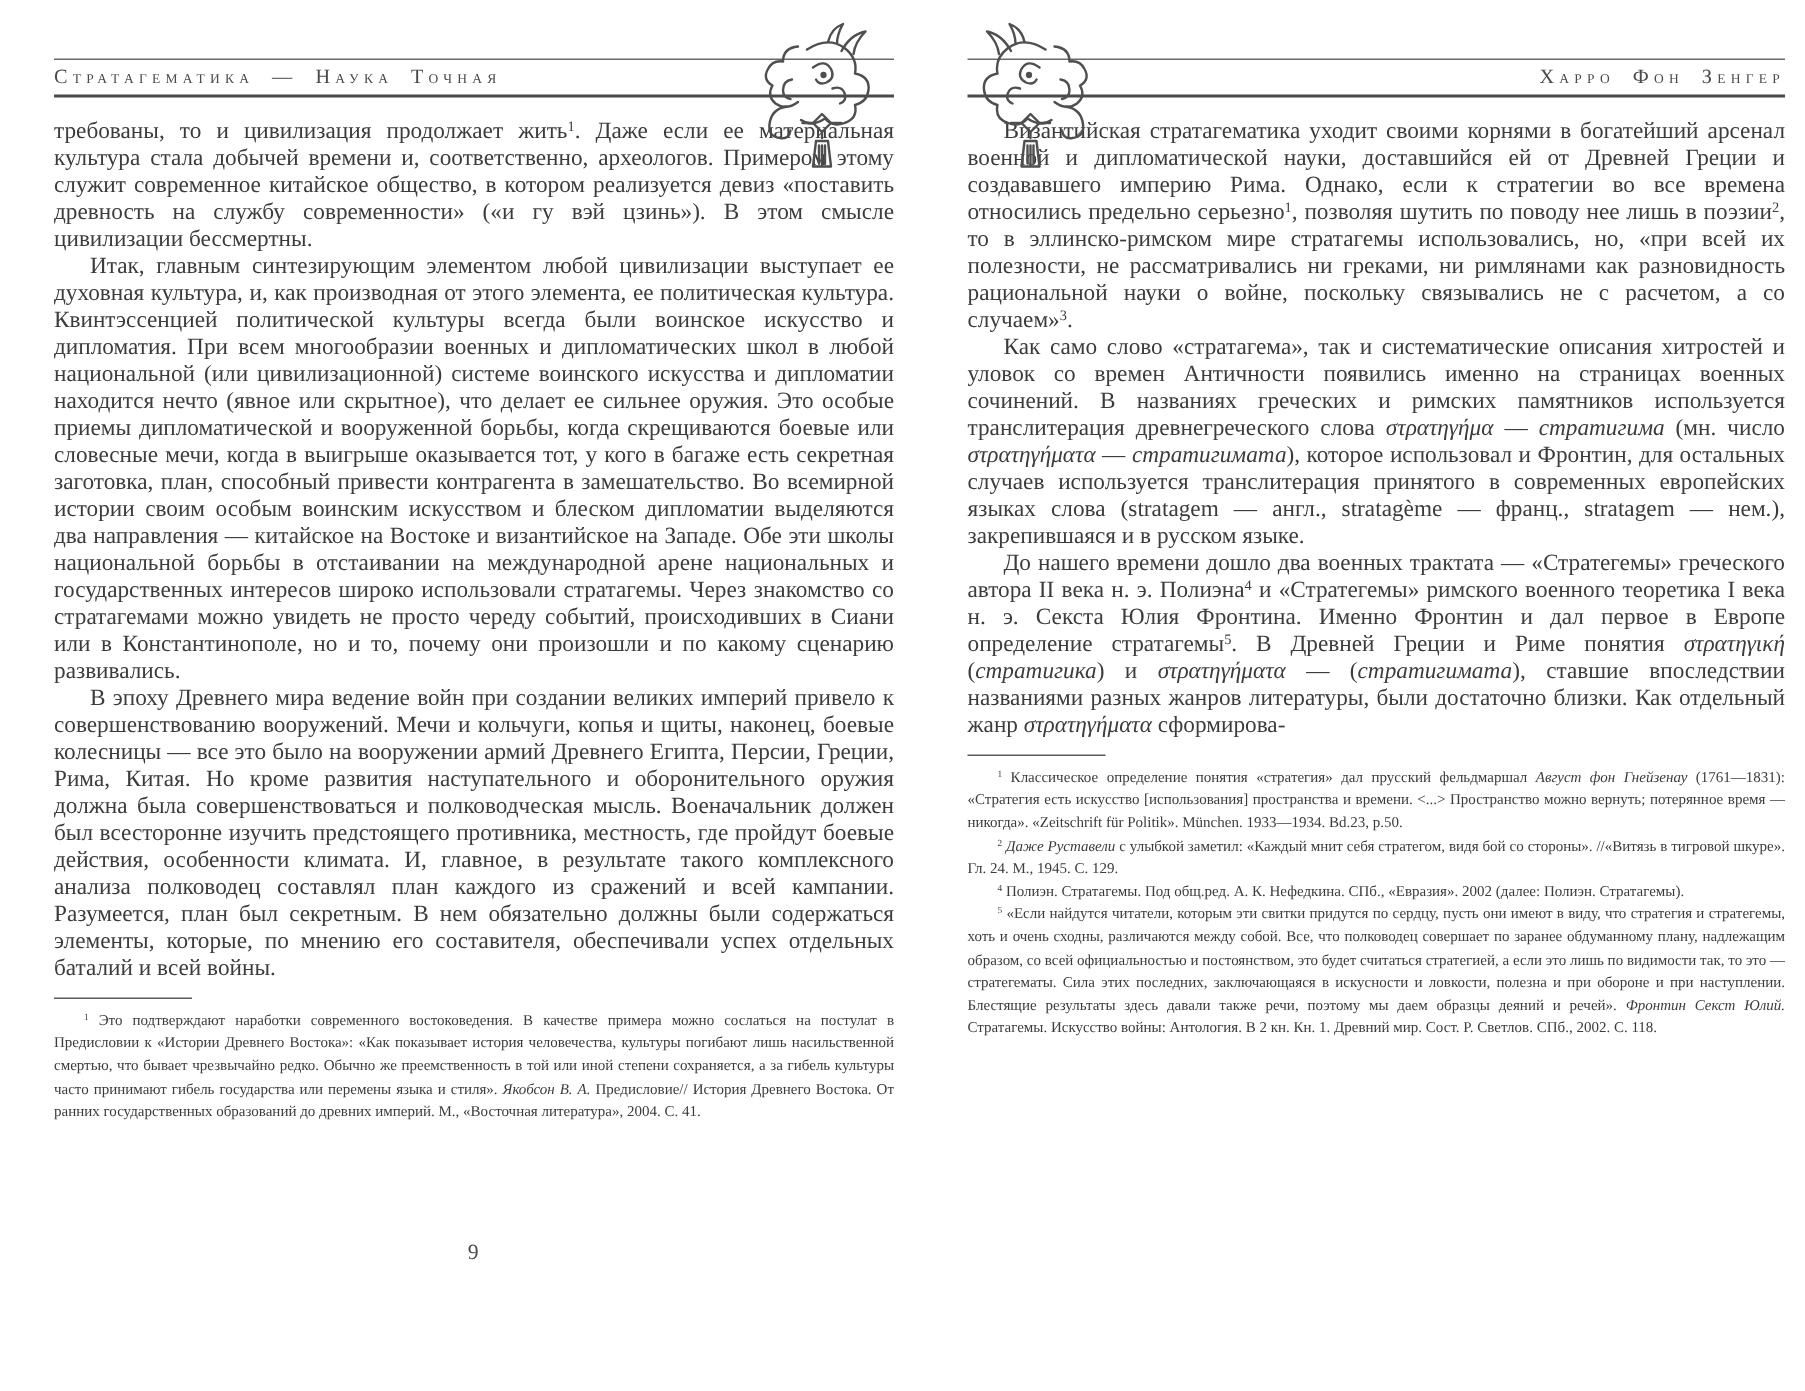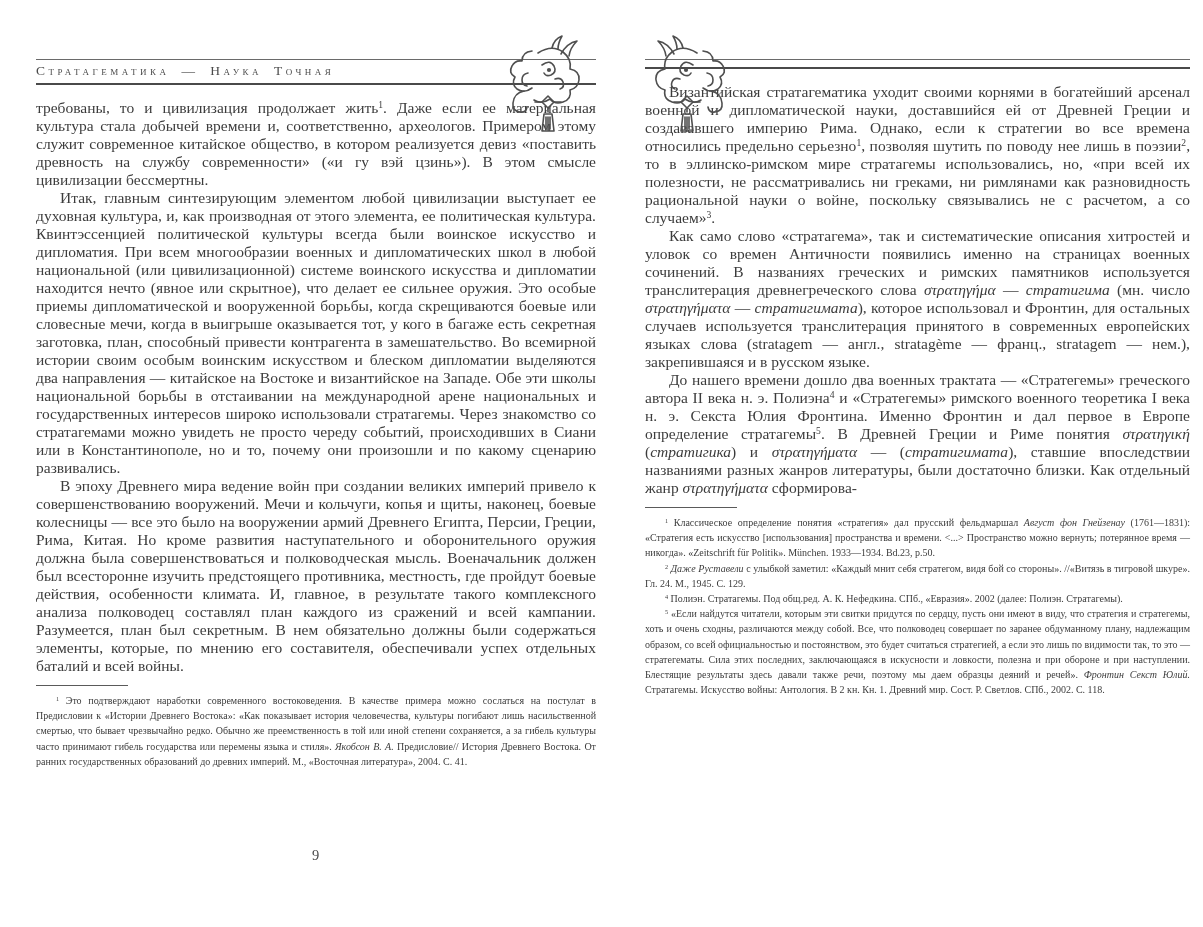--- a/index.html
+++ b/index.html
@@ -5,21 +5,21 @@
   html, body { margin: 0; padding: 0; }
   body {
     width: 1203px; height: 927px;
     background: #ffffff;
     font-family: "Liberation Serif", "DejaVu Serif", serif;
     color: #3c3c3c;
     overflow: hidden;
   }
   .spread { position: relative; width: 1203px; height: 927px; background: #ffffff; }
 
-  .page { position: absolute; top: 59px; height: 805px; }
+  .page { position: absolute; top: 39px; height: 805px; }
   .page-left  { left: 36px;  width: 560px; }
   .page-right { left: 645px; width: 545px; }
 
   .running-head {
     position: relative;
     border-top: 1px solid #6a6a6a;
     border-bottom: 2px solid #4a4a4a;
     padding: 3px 0 4px 0;
   }
   .head-text {
@@ -107,20 +107,21 @@
 
     <div class="footnotes">
       <p class="fn"><span class="sup">1</span><span> Это подтверждают наработки современного востоковедения. В качестве примера можно сослаться на постулат в Предисловии к «Истории Древнего Востока»: «Как показывает история человечества, культуры погибают лишь насильственной смертью, что бывает чрезвычайно редко. Обычно же преемственность в той или иной степени сохраняется, а за гибель культуры часто принимают гибель государства или перемены языка и стиля». </span><span style="font-style: italic;">Якобсон В. А.</span><span> Предисловие// История Древнего Востока. От ранних государственных образований до древних империй. М., «Восточная литература», 2004. С. 41.</span></p>
     </div>
 
     <div class="pagenum">9</div>
   </div>
 
   <div class="page page-right">
     <div class="running-head">
+      <div class="head-text">Харро Фон Зенгер</div>
       <span class="ornament">
         <svg viewBox="0 0 84 104" xmlns="http://www.w3.org/2000/svg">
           <g fill="none" stroke="#4f4f4f" stroke-width="1.6" stroke-linecap="round" stroke-linejoin="round">
             <path d="M32 20 q14 -9 25 -1 q9 7 7 17 q10 2 9 11 q-1 8 -9 10 q2 9 -7 12 q-8 3 -13 -3 q-9 6 -16 1"></path>
             <path d="M26 55 q-8 6 -15 1 q-6 -5 -2 -12 q-7 -4 -3 -11 q3 -6 10 -5 q0 -9 10 -10"></path>
             <path d="M36 32 q8 -6 12 1 q3 6 -3 9 q-5 2 -7 -2"></path>
             <path d="M22 40 q-6 1 -6 7 q0 5 5 6"></path>
             <path d="M49 46 q6 -2 8 3 q2 5 -3 7"></path>
             <path d="M55 21 q6 -11 16 -13 q-7 7 -8 15"></path>
             <path d="M46 15 q2 -9 10 -12 q-4 7 -4 13"></path>

